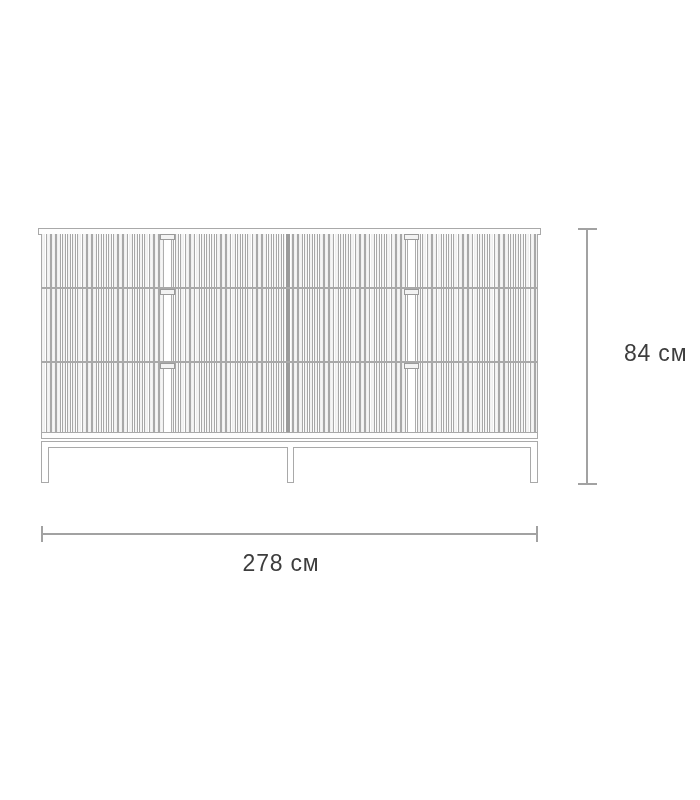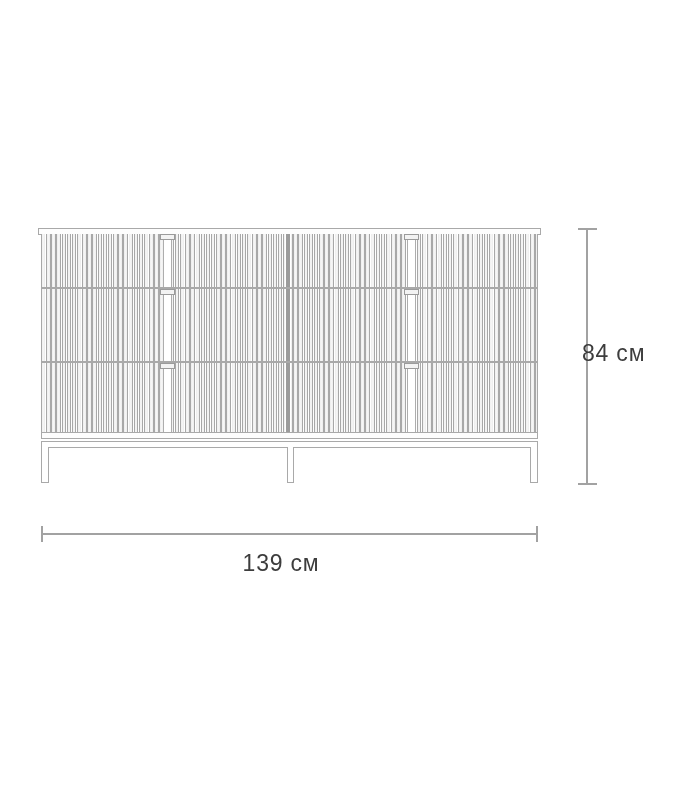--- a/index.html
+++ b/index.html
@@ -78,21 +78,21 @@
   .h-cap-left { left: 41px;  top: 526px; width: 2px;  height: 16px; }
   .h-cap-right{ left: 536px; top: 526px; width: 2px;  height: 16px; }
 
   
   .dim-label {
     color: #3d3d3d;
     font-size: 23px;
     letter-spacing: 0.8px;
     white-space: nowrap;
   }
-  .height-label { left: 582px; top: 340px; }
+  .height-label { left: 624px; top: 340px; }
   .width-label  { left: 25px;  top: 550px; width: 512px; text-align: center; }
 </style>
 </head>
 <body>
 
 <div class="canvas">
 
   <div class="abs top-panel"></div>
   <div class="abs slat-front"></div>
   <div class="abs center-divider"></div>
@@ -120,15 +120,15 @@
   <div class="abs leg leg-right"></div>
 
   <div class="abs dim v-line"></div>
   <div class="abs dim v-cap-top"></div>
   <div class="abs dim v-cap-bot"></div>
   <div class="abs dim-label height-label">84 см</div>
 
   <div class="abs dim h-line"></div>
   <div class="abs dim h-cap-left"></div>
   <div class="abs dim h-cap-right"></div>
-  <div class="abs dim-label width-label">139 см</div>
+  <div class="abs dim-label width-label">278 см</div>
 
 </div>
 
 </body></html>

